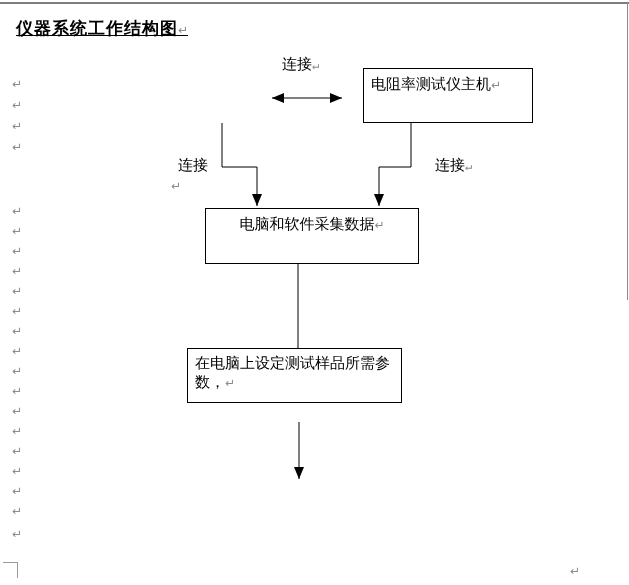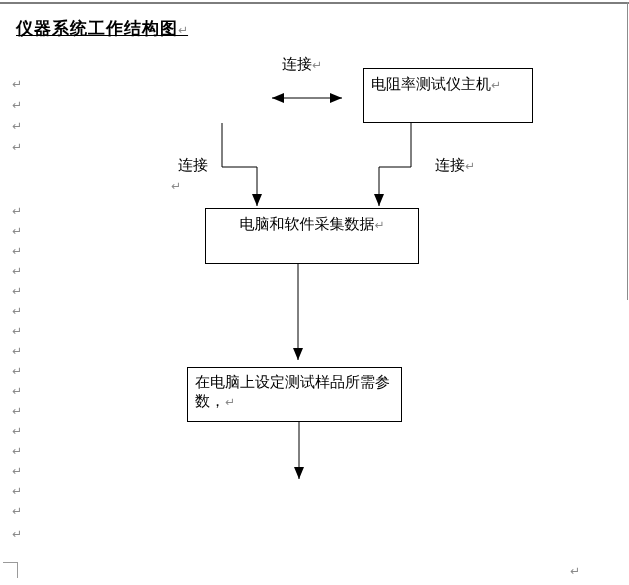--- a/index.html
+++ b/index.html
@@ -15,21 +15,21 @@
     letter-spacing:1px;white-space:nowrap;text-decoration:underline;
   }
   .pilcrow{color:#8a8a8a;font-size:12px;font-weight:normal;letter-spacing:0;}
   .margin-mark{position:absolute;left:12px;color:#8a8a8a;font-size:12px;line-height:12px;}
   .flow-box{
     position:absolute;border:1px solid #000;background:#fff;box-sizing:border-box;
     font-size:15px;line-height:19px;padding:5px 7px;
   }
   .flow-box .label{white-space:pre-line;}
   .flow-box.centered{text-align:center;}
-  .connector-label{position:absolute;font-size:15px;white-space:nowrap;}
+  .connector-label{position:absolute;font-size:15px;white-space:nowrap;font-family:Liberation Mono, monospace;}
   #flow-svg{position:absolute;left:0;top:0;pointer-events:none;}
   #flow-svg path{pointer-events:stroke;}
   .corner-mark{
     position:absolute;left:3px;top:562px;width:14px;height:15px;
     border-top:1px solid #9a9a9a;border-right:1px solid #9a9a9a;
   }
   .br-mark{position:absolute;left:570px;top:564px;color:#8a8a8a;font-size:12px;}
   .stray-mark{position:absolute;left:171px;top:179px;color:#8a8a8a;font-size:12px;}
 </style>
 </head>
@@ -84,20 +84,20 @@
   <div class="connector-label" style="left:178px;top:156px;"><span>连接</span></div>
   <div class="stray-mark">↵</div>
 
   <div class="connector-label" style="left:435px;top:156px;"><span>连接</span><span class="pilcrow">↵</span></div>
 
 
   <div class="flow-box" style="left:363px;top:68px;width:170px;height:55px;"><span class="label">电阻率测试仪主机</span><span class="pilcrow">↵</span></div>
 
   <div class="flow-box centered" style="left:205px;top:208px;width:214px;height:56px;"><span class="label">电脑和软件采集数据</span><span class="pilcrow">↵</span></div>
 
-  <div class="flow-box" style="left:187px;top:367px;width:215px;height:55px;padding-top:4px;"><span class="label">在电脑上设定测试样品所需参
+  <div class="flow-box" style="left:187px;top:348px;width:215px;height:55px;padding-top:4px;"><span class="label">在电脑上设定测试样品所需参
 数，</span><span class="pilcrow">↵</span></div>
 
 
   <div class="corner-mark"></div>
   <div class="br-mark">↵</div>
 
 </div>
 
 </body></html>

